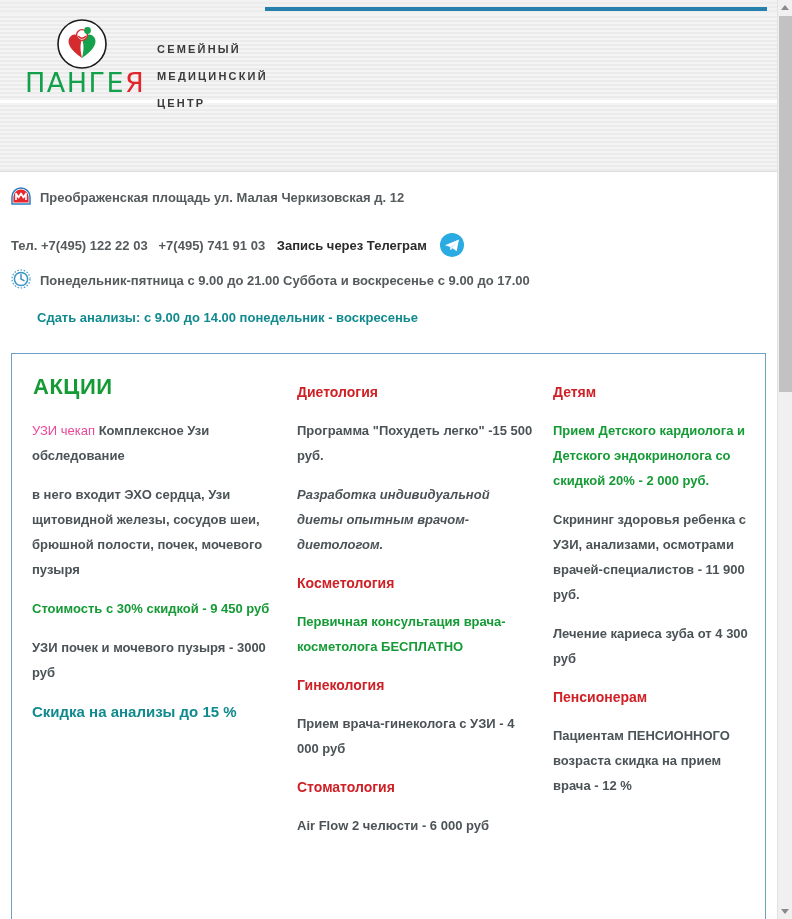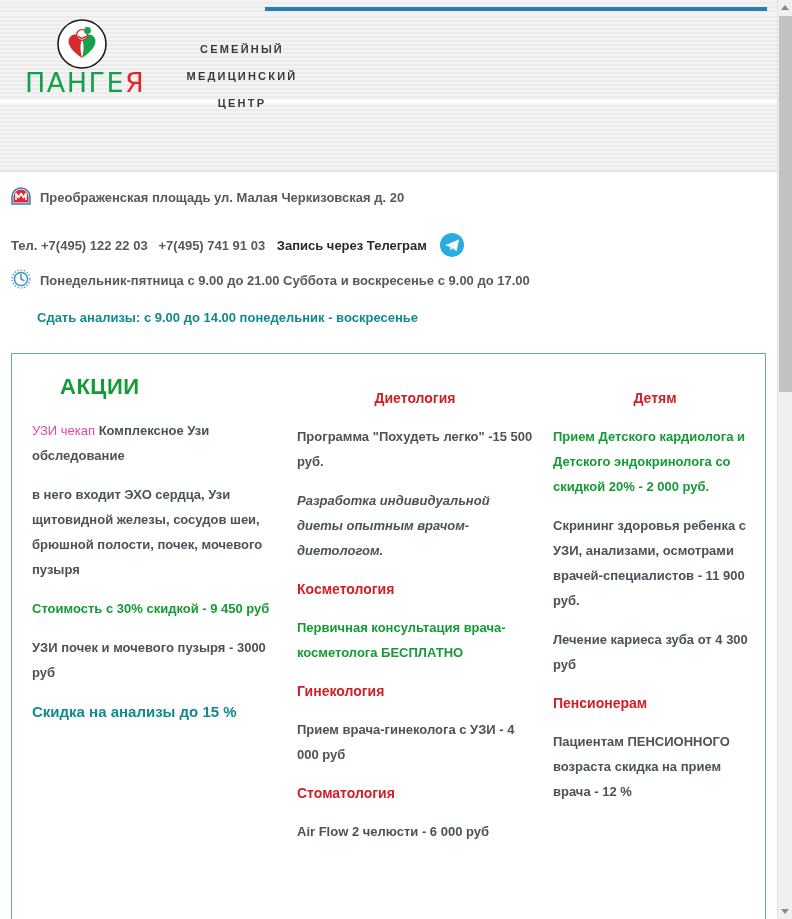--- a/index.html
+++ b/index.html
@@ -99,29 +99,29 @@
     letter-spacing: 1.5px;
     font-weight: 400;
     font-family: "DejaVu Sans", sans-serif;
     text-align: center;
   }
   .logo-word .g { color: #12a04a; }
   .logo-word .r { color: #e0262b; }
 
   .logo-tagline {
     position: absolute;
-    left: 152px;
+    left: 132px;
     top: 18px;
     width: 130px;
     line-height: 27px;
     font-size: 11px;
     letter-spacing: 2.2px;
     font-weight: bold;
     color: #3a3a3a;
-    text-align: center;
+    text-align: left;
   }
   .logo-tagline div { display: block; }
 
   
   .contacts {
     position: absolute;
     left: 0;
     top: 182px;
     width: 777px;
   }
@@ -202,32 +202,32 @@
     box-sizing: border-box;
   }
   .col-1 { width: 277px; padding-left: 20px; padding-right: 12px; }
   .col-2 { width: 256px; padding-left: 8px; padding-right: 12px; }
   .col-3 { width: 220px; padding-left: 8px; padding-right: 8px; }
 
   .akcii-title {
     color: #159b35;
     font-size: 22px;
     font-weight: bold;
-    margin: 0 0 18px 28px;
+    margin: 0 0 18px 1px;
     letter-spacing: 0.5px;
   }
 
   .sec-head {
     color: #cf2026;
     font-size: 14px;
     font-weight: bold;
     line-height: 25px;
     margin: 0 0 13px 0;
   }
-  .sec-head.first { margin-top: 12px; text-align: center; }
+  .sec-head.first { margin-top: 6px; }
 
   p.body {
     font-size: 13px;
     font-weight: bold;
     color: #4b5356;
     line-height: 25px;
     margin: 0 0 14px 0;
   }
   p.body.italic { font-style: italic; }
   p.green {
@@ -318,21 +318,21 @@
   <div class="contacts">
 
     <div class="c-row addr-row">
       <span class="c-icon">
         <svg viewBox="0 0 20 20" width="20" height="20" aria-hidden="true">
           <path d="M10 1 A9 9 0 0 1 19 10 L19 17 L1 17 L1 10 A9 9 0 0 1 10 1 Z" fill="#ffffff" stroke="#2a7fc1" stroke-width="1.5"></path>
           <path d="M10 2.4 A7.6 7.6 0 0 1 17.6 10 L17.6 15.6 L2.4 15.6 L2.4 10 A7.6 7.6 0 0 1 10 2.4 Z" fill="#e8262c"></path>
           <path d="M5 13 L5 6.5 L7.5 10.5 L10 6.5 L12.5 10.5 L15 6.5 L15 13" stroke="#ffffff" stroke-width="1.7" fill="none" stroke-linejoin="round"></path>
         </svg>
       </span>
-      <span class="addr-text">Преображенская площадь ул. Малая Черкизовская д. 20</span>
+      <span class="addr-text">Преображенская площадь ул. Малая Черкизовская д. 12</span>
     </div>
 
     <div class="c-row tel-row">
       <span class="tel-label">Тел.</span>
       <span class="tel-num">+7(495) 122 22 03</span>
       <span>&nbsp;</span>
       <span class="tel-num">+7(495) 741 91 03</span>
       <span class="tg-label">Запись через Телеграм</span>
       <span class="tg-icon">
         <svg viewBox="0 0 26 26" width="26" height="26" aria-hidden="true">

